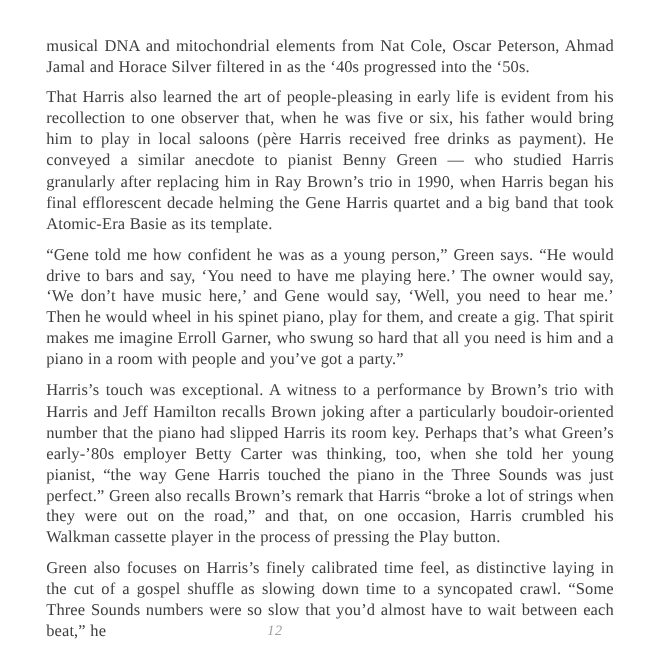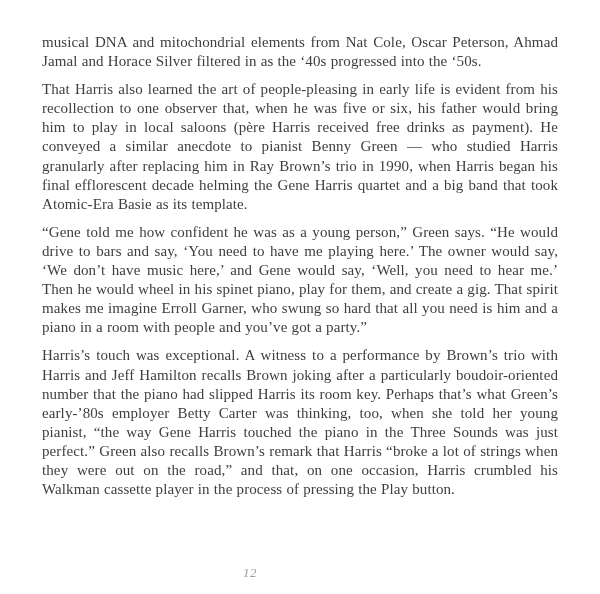--- a/index.html
+++ b/index.html
@@ -51,15 +51,16 @@
 </style>
 </head>
 <body>
 
 <div class="page">
   <div class="body-text">
     <p>musical DNA and mitochondrial elements from Nat Cole, Oscar Peterson, Ahmad Jamal and Horace Silver filtered in as the ‘40s progressed into the ‘50s.</p>
     <p><span>That Harris also learned the art of people-pleasing in early life is evident from his recollection to one observer that, when he was five or six, his father would bring him to play in local saloons (</span><span class="it">père</span><span> Harris received free drinks as payment). He conveyed a similar anecdote to pianist Benny Green — who studied Harris granularly after replacing him in Ray Brown’s trio in 1990, when Harris began his final efflorescent decade helming the Gene Harris quartet and a big band that took Atomic-Era Basie as its template.</span></p>
     <p>“Gene told me how confident he was as a young person,” Green says. “He would drive to bars and say, ‘You need to have me playing here.’ The owner would say, ‘We don’t have music here,’ and Gene would say, ‘Well, you need to hear me.’ Then he would wheel in his spinet piano, play for them, and create a gig. That spirit makes me imagine Erroll Garner, who swung so hard that all you need is him and a piano in a room with people and you’ve got a party.”</p>
     <p>Harris’s touch was exceptional. A witness to a performance by Brown’s trio with Harris and Jeff Hamilton recalls Brown joking after a particularly boudoir-oriented number that the piano had slipped Harris its room key. Perhaps that’s what Green’s early-’80s employer Betty Carter was thinking, too, when she told her young pianist, “the way Gene Harris touched the piano in the Three Sounds was just perfect.” Green also recalls Brown’s remark that Harris “broke a lot of strings when they were out on the road,” and that, on one occasion, Harris crumbled his Walkman cassette player in the process of pressing the Play button.</p>
+    <p>Green also focuses on Harris’s finely calibrated time feel, as distinctive laying in the cut of a gospel shuffle as slowing down time to a syncopated crawl. “Some Three Sounds numbers were so slow that you’d almost have to wait between each beat,” he</p>
   </div>
   <div class="page-footer">12</div>
 </div>
 
 </body></html>

